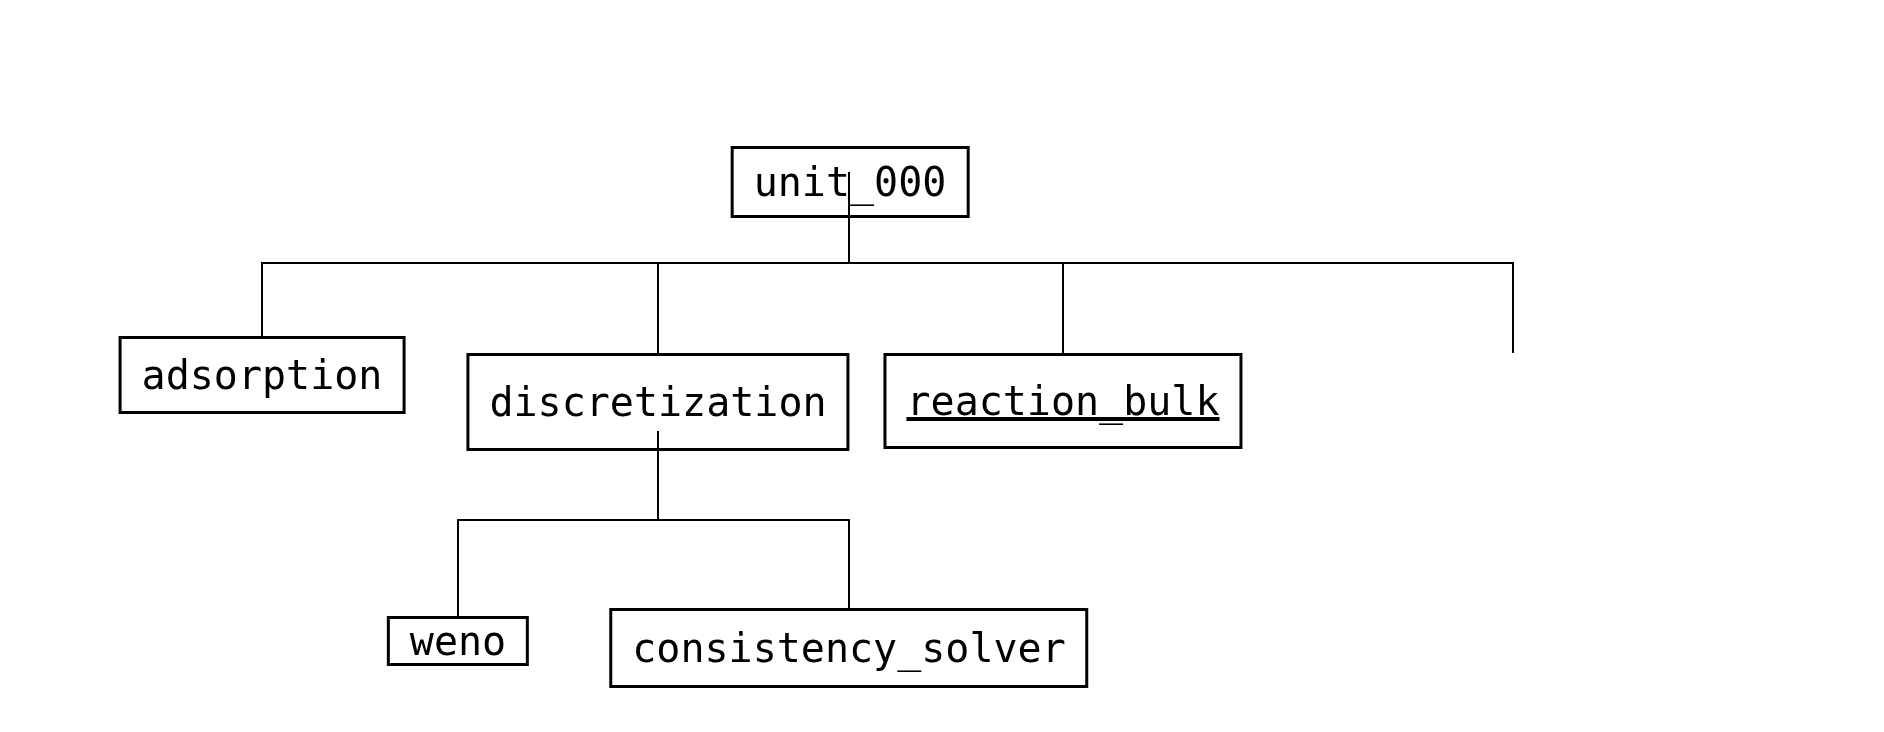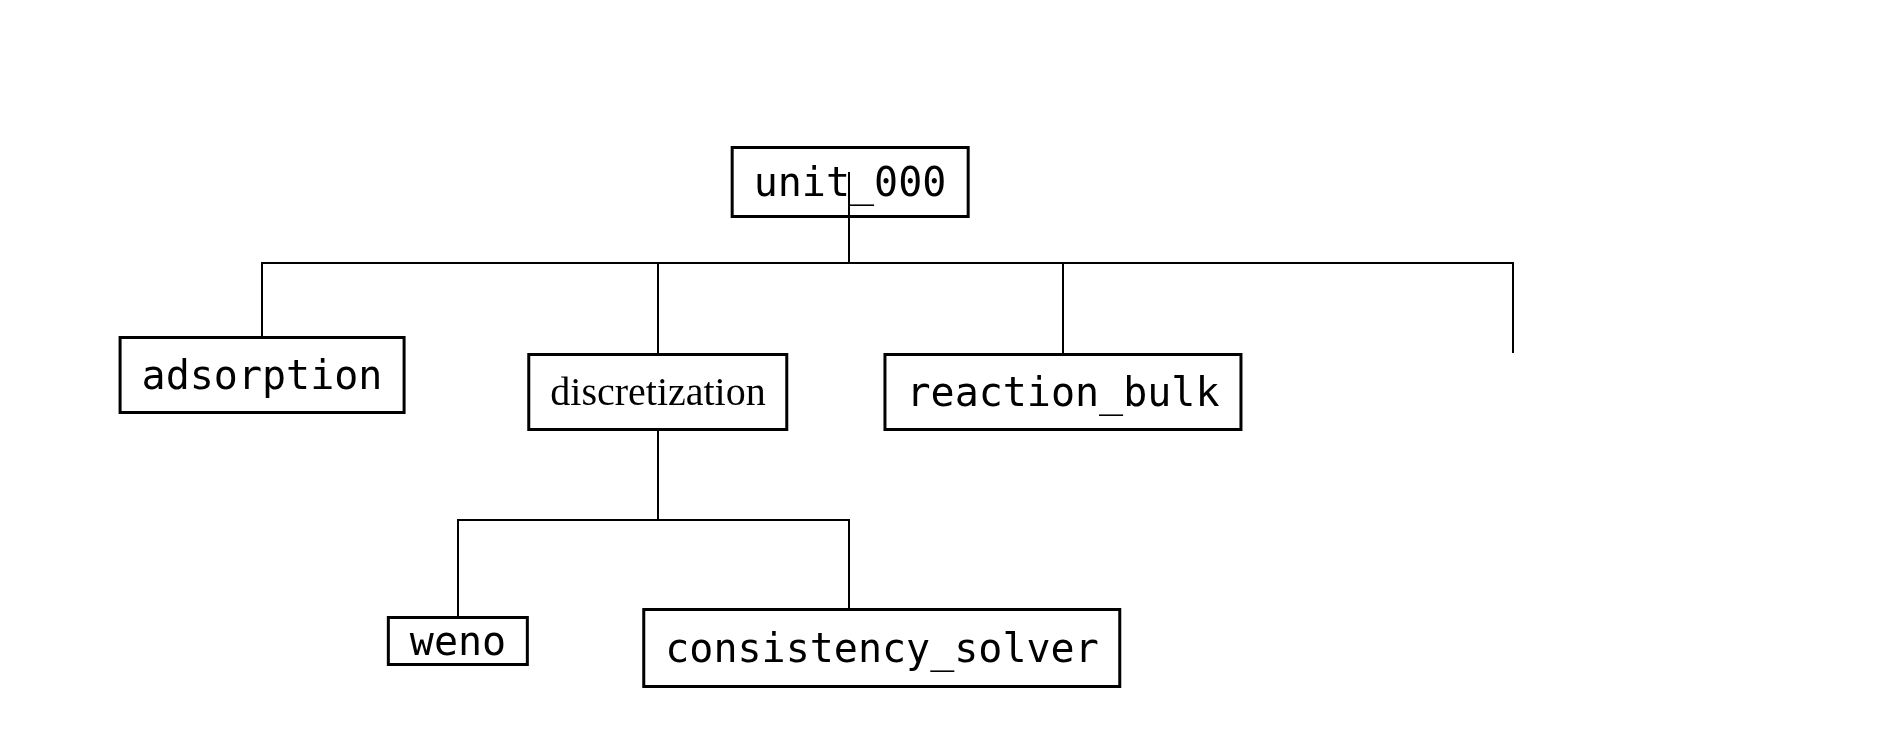--- a/index.html
+++ b/index.html
@@ -43,24 +43,24 @@
   <div class="node" style="left:850px; top:100px; height:72px;margin-top:46px;">unit_000</div>
 
   <div class="line" style="left:848px; top:172px; width:2px; height:91px;"></div>
   <div class="line" style="left:261px; top:262px; width:1253px; height:2px;"></div>
   <div class="line" style="left:261px; top:263px; width:2px; height:90px;"></div>
   <div class="line" style="left:657px; top:263px; width:2px; height:90px;"></div>
   <div class="line" style="left:1062px; top:263px; width:2px; height:90px;"></div>
   <div class="line" style="left:1512px; top:263px; width:2px; height:90px;"></div>
 
   <div class="node" style="left:262px; top:336px; height:78px;">adsorption</div>
-  <div class="node" style="left:658px; top:353px; height:78px;font-family:Liberation Serif, serif;">discretization</div>
-  <div class="node" style="left:1063px; top:353px; height:78px;">reaction_bulk</div>
+  <div class="node" style="left:658px; top:353px; height:98px;">discretization</div>
+  <div class="node" style="left:1063px; top:353px; height:96px;text-decoration:underline;">reaction_bulk</div>
 
   <div class="line" style="left:657px; top:431px; width:2px; height:89px;"></div>
   <div class="line" style="left:457px; top:519px; width:393px; height:2px;"></div>
   <div class="line" style="left:457px; top:520px; width:2px; height:96px;"></div>
   <div class="line" style="left:848px; top:520px; width:2px; height:88px;"></div>
 
   <div class="node" style="left:458px; top:616px; height:50px;">weno</div>
-  <div class="node" style="left:849px; top:608px; height:80px;margin-left:33px;">consistency_solver</div>
+  <div class="node" style="left:849px; top:608px; height:80px;">consistency_solver</div>
 
 </div>
 
 </body></html>

